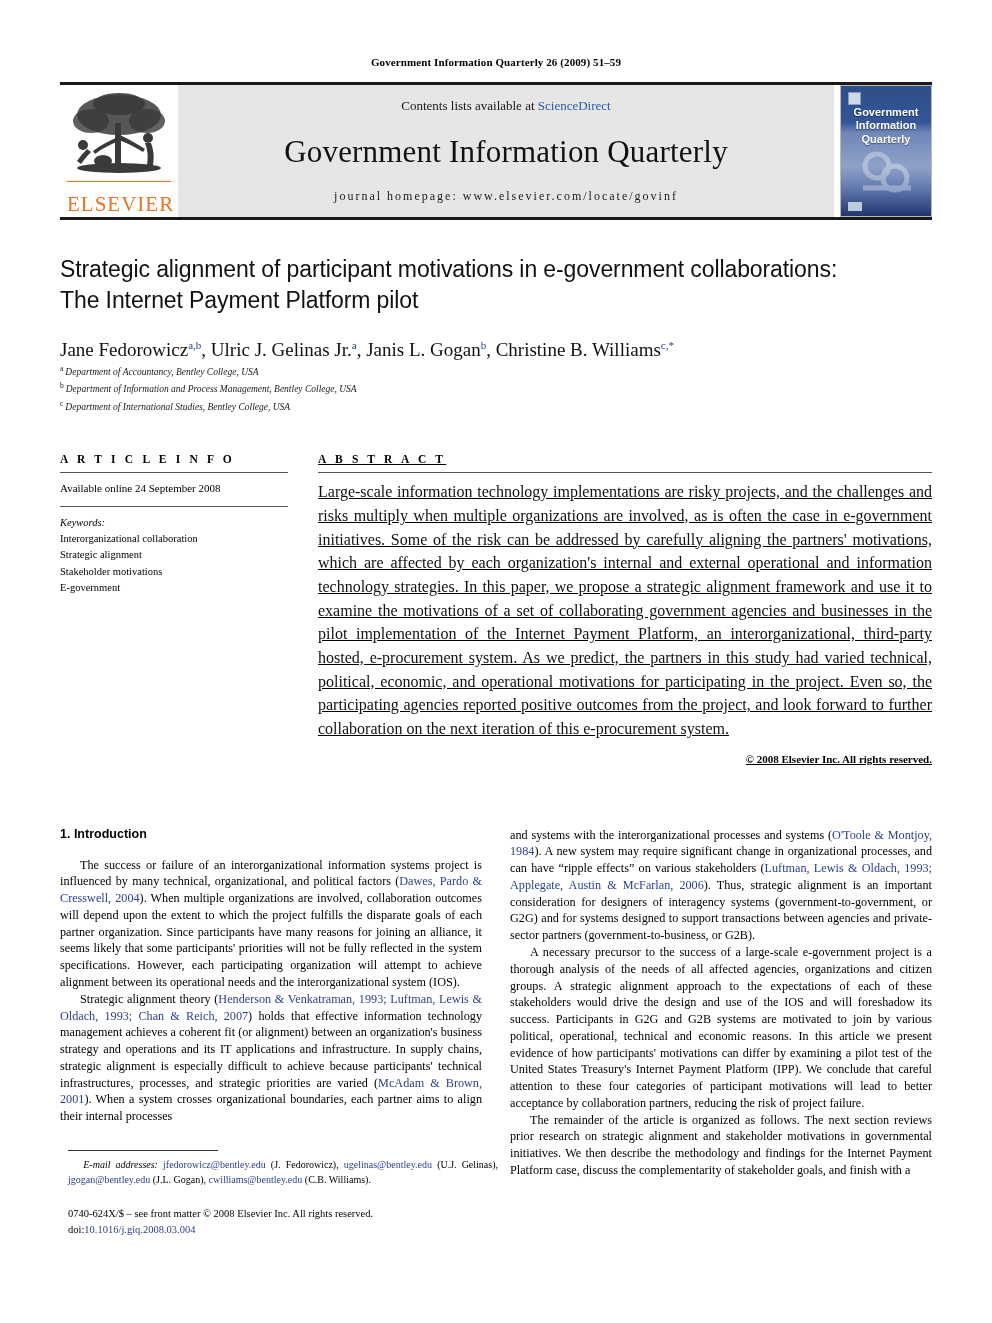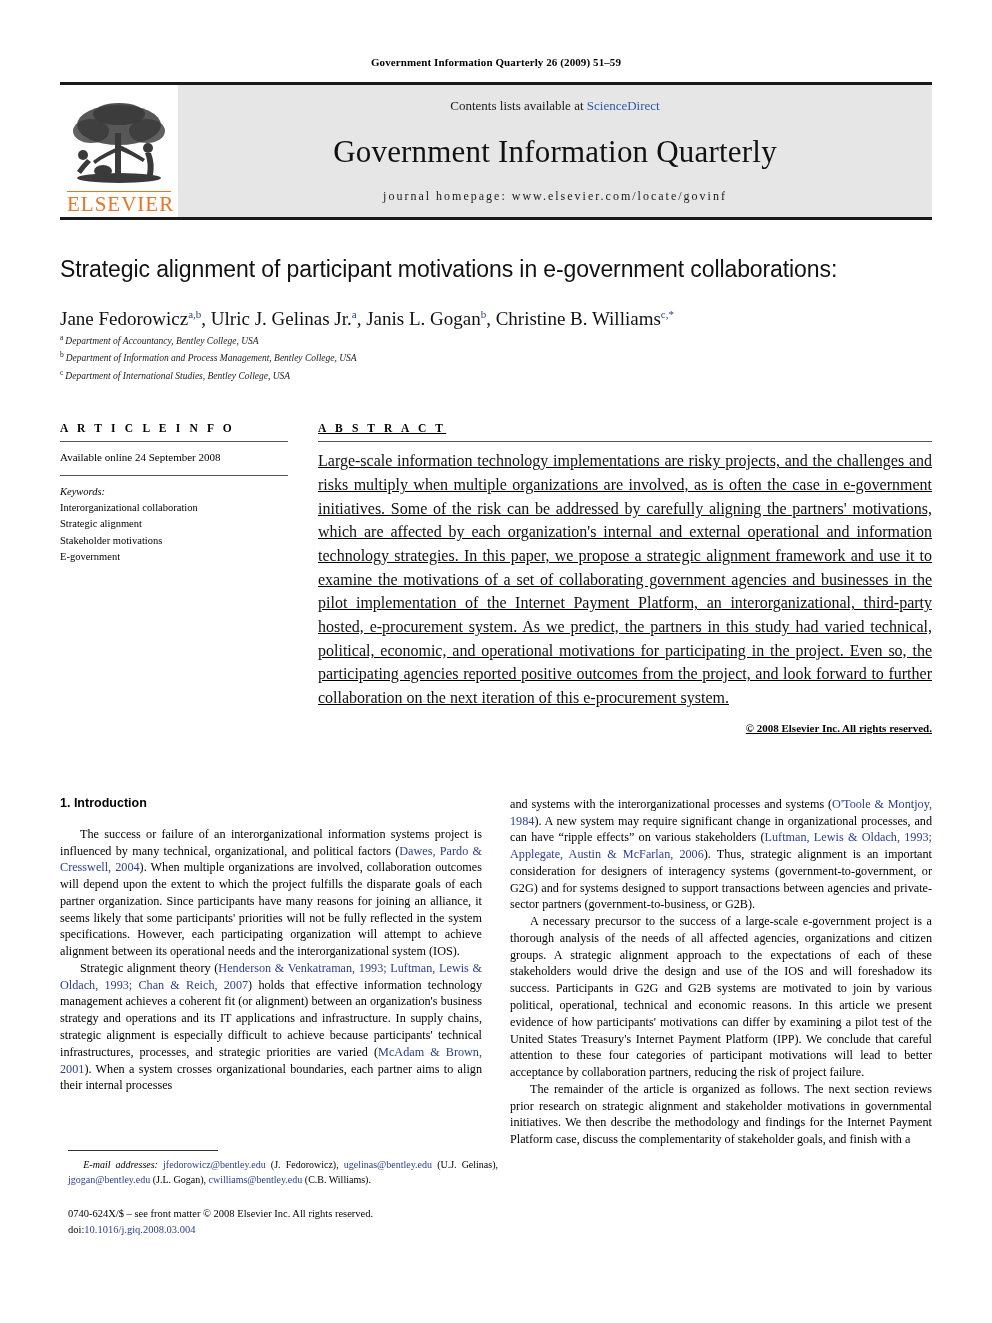--- a/index.html
+++ b/index.html
@@ -51,21 +51,21 @@
     padding-bottom: 2px;
     box-sizing: border-box;
   }
   .tree-svg { display:block; }
   .elsevier-word {
     font-family: "Liberation Serif", serif;
     font-size: 21px;
     letter-spacing: 1px;
     color: #e87424;
     border-top: 1.5px solid #e87424;
-    padding-top: 1px;
+    padding-top: 11px;
     line-height: 1.05;
     width: 104px;
     text-align: center;
   }
   .masthead-center {
     flex: 1 1 auto;
     background: #e6e6e6;
     display: flex;
     flex-direction: column;
     justify-content: space-between;
@@ -309,26 +309,43 @@
     </div>
 
     <div class="masthead-center">
       <div class="contents-line">
         <span>Contents lists available at </span><span class="sd-link">ScienceDirect</span>
       </div>
       <div class="journal-title">Government Information Quarterly</div>
       <div class="homepage-line">journal homepage: www.elsevier.com/locate/govinf</div>
     </div>
 
+    <div class="cover-thumb">
+      <div class="cover-top-icon"></div>
+      <div class="cover-title">
+        <div>Government</div>
+        <div>Information</div>
+        <div>Quarterly</div>
+      </div>
+      <svg class="cover-rings" viewBox="0 0 68 48">
+        <g fill="none" stroke="#ffffff" stroke-width="5">
+          <circle cx="24" cy="18" r="12"></circle>
+          <circle cx="42" cy="30" r="12"></circle>
+          <path d="M10 40 h48"></path>
+        </g>
+      </svg>
+      <div class="cover-bottom-icon"></div>
+    </div>
   </div>
   <div class="masthead-rule"></div>
 
   <div class="title-block">
     <h1 class="article-title">
       <span>Strategic alignment of participant motivations in e-government collaborations:</span><br>
+      <span>The Internet Payment Platform pilot</span>
     </h1>
 
     <div class="authors">
       <span>Jane Fedorowicz</span><sup>a,b</sup><span>, </span><span>Ulric J. Gelinas Jr.</span><sup>a</sup><span>, </span><span>Janis L. Gogan</span><sup>b</sup><span>, </span><span>Christine B. Williams</span><sup class="star">c,*</sup>
     </div>
 
     <div class="affils">
       <div><sup>a</sup><span>Department of Accountancy, Bentley College, USA</span></div>
       <div><sup>b</sup><span>Department of Information and Process Management, Bentley College, USA</span></div>
       <div><sup>c</sup><span>Department of International Studies, Bentley College, USA</span></div>

